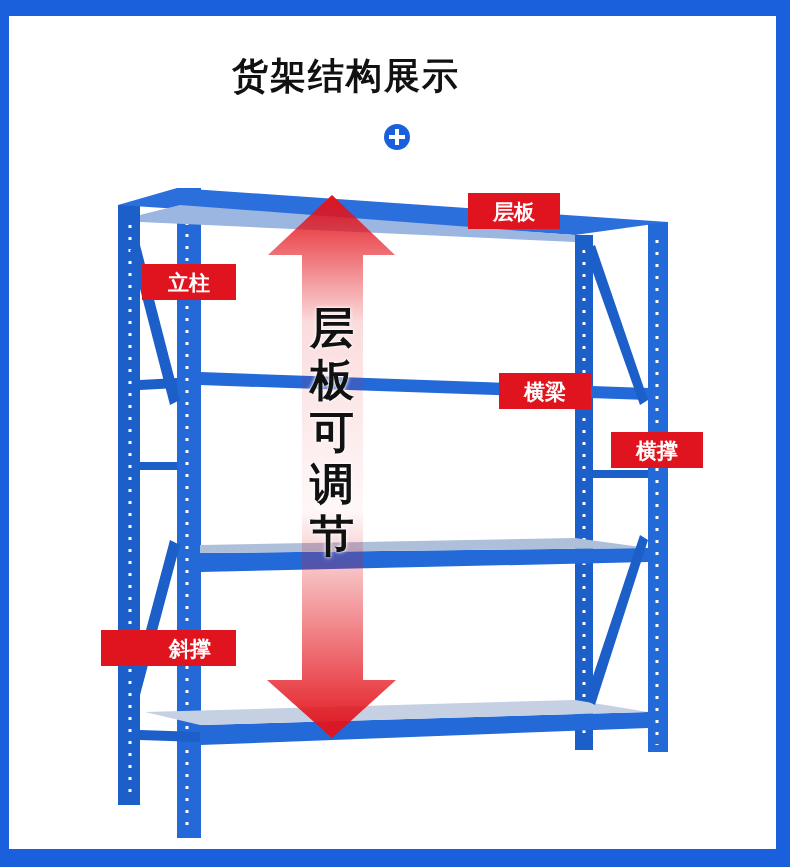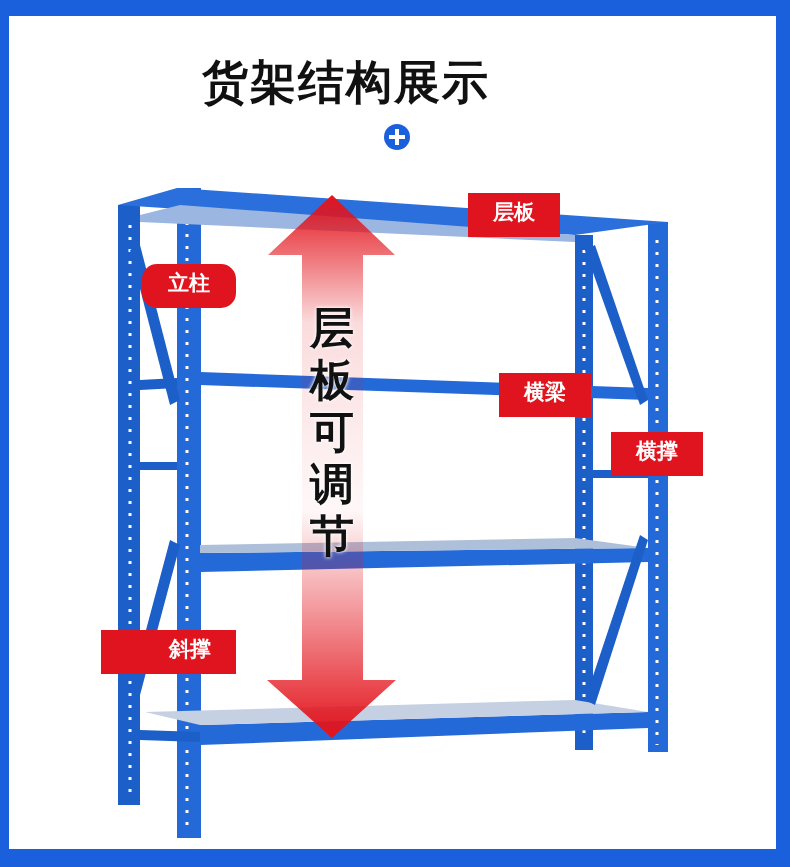--- a/index.html
+++ b/index.html
@@ -1,24 +1,24 @@
 <!DOCTYPE html>
 <html><head>
 <meta charset="utf-8">
 <style>
   html,body{margin:0;padding:0;}
   body{width:790px;height:867px;position:relative;overflow:hidden;background:#1a5fdc;font-family:"DejaVu Sans","Liberation Sans",sans-serif;}
   .panel{position:absolute;left:9px;top:16px;width:767px;height:833px;background:#fff;}
-  .title{position:absolute;left:0;width:692px;top:52px;text-align:center;font-size:46px;font-weight:bold;color:#111;letter-spacing:2px;}
+  .title{position:absolute;left:0;width:692px;top:52px;text-align:center;font-size:36px;font-weight:bold;color:#111;letter-spacing:2px;}
   .plus{position:absolute;left:384px;top:124px;width:26px;height:26px;border-radius:50%;background:#1a5fdc;}
   .plus:before,.plus:after{content:"";position:absolute;background:#fff;}
   .plus:before{left:11px;top:5px;width:4px;height:16px;}
   .plus:after{left:5px;top:11px;width:16px;height:4px;}
   svg.rack{position:absolute;left:0;top:0;}
-  .tag{position:absolute;background:#e0141e;color:#fff;font-weight:bold;font-size:21px;text-align:center;line-height:38px;height:44px;}
+  .tag{position:absolute;background:#e0141e;color:#fff;font-weight:bold;font-size:21px;text-align:center;line-height:38px;height:36px;}
   .vtext{position:absolute;left:300px;top:302px;width:64px;font-size:44px;font-weight:bold;color:#111;text-align:center;line-height:52px;text-shadow:0 0 2px #fff,0 0 4px #fff;}
   .vtext span{display:block;}
 </style>
 </head>
 <body>
 
 <div class="panel"></div>
 <div class="title">货架结构展示</div>
 <div class="plus"></div>
 
@@ -76,17 +76,17 @@
 </svg>
 
 <div class="vtext">
   <span>层</span>
   <span>板</span>
   <span>可</span>
   <span>调</span>
   <span>节</span>
 </div>
 
-<div class="tag" style="left:142px;top:264px;width:94px;border-radius:15px;">立柱</div>
+<div class="tag" style="left:142px;top:264px;width:94px;">立柱</div>
 <div class="tag" style="left:468px;top:193px;width:92px;">层板</div>
 <div class="tag" style="left:499px;top:373px;width:92px;">横梁</div>
 <div class="tag" style="left:611px;top:432px;width:92px;">横撑</div>
 <div class="tag" style="left:101px;top:630px;width:92px;padding-left:43px;">斜撑</div>
 
 </body></html>

